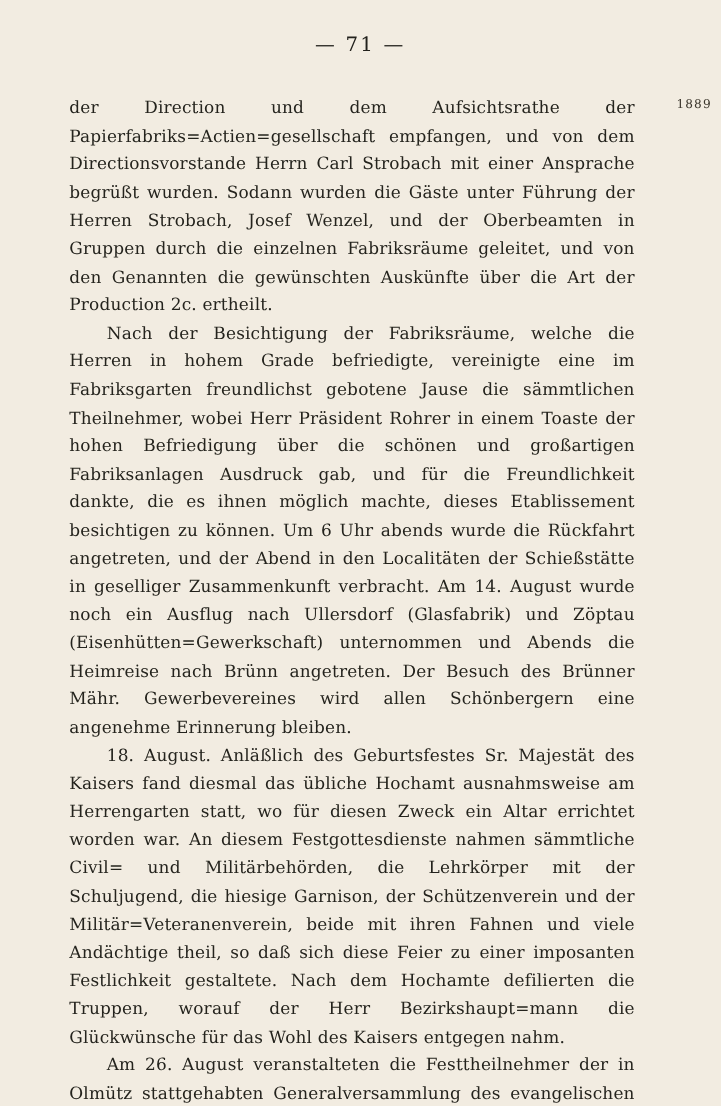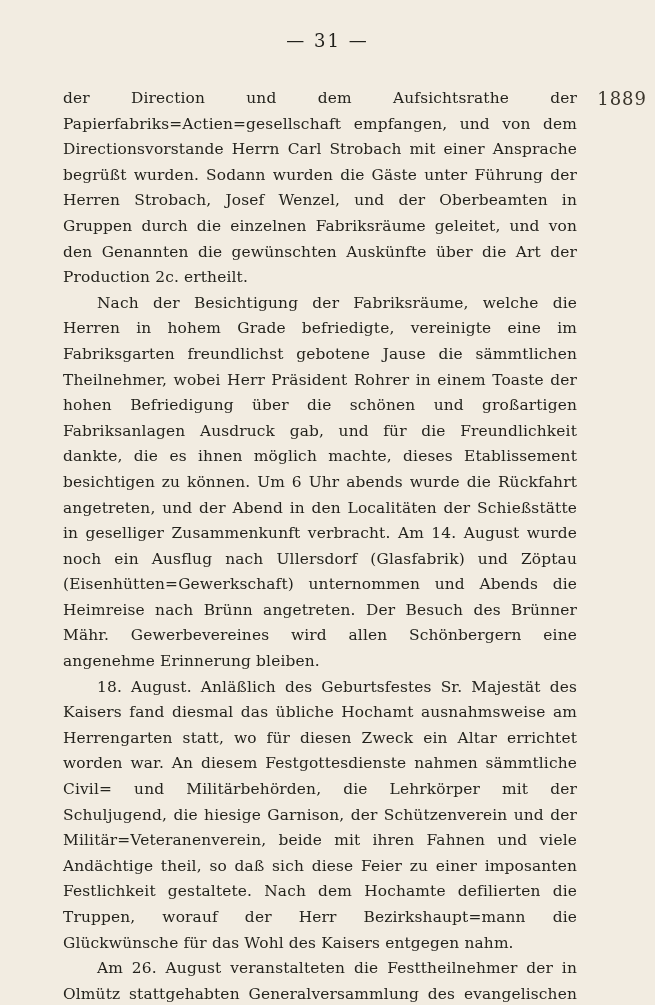--- a/index.html
+++ b/index.html
@@ -28,21 +28,21 @@
     text-align: center;
     font-size: 18px;
     letter-spacing: 2px;
     color: #22211c;
     font-family: "DejaVu Serif", serif;
   }
   .marginal-year {
     position: absolute;
     top: 88px;
     right: 8px;
-    font-size: 18px;
+    font-size: 11px;
     color: #3a352b;
     letter-spacing: 1px;
     font-family: "DejaVu Serif", serif;
   }
   .body-text {
     position: absolute;
     top: 86px;
     left: 44px;
     width: 533px;
     color: #24231d;
@@ -64,21 +64,21 @@
     font-family: "DejaVu Serif", serif;
     font-variant: normal;
     margin-left: 19px;
   }
 </style>
 </head>
 <body>
 
 <div class="page">
 
-  <div class="page-header">— 31 —</div>
+  <div class="page-header">— 71 —</div>
 
   <div class="marginal-year">1889</div>
 
   <div class="body-text">
     <p class="para first blackletter">der Direction und dem Aufsichtsrathe der Papierfabriks=Actien=gesellschaft empfangen, und von dem Directionsvorstande Herrn Carl Strobach mit einer Ansprache begrüßt wurden. Sodann wurden die Gäste unter Führung der Herren Strobach, Josef Wenzel, und der Oberbeamten in Gruppen durch die einzelnen Fabriksräume geleitet, und von den Genannten die gewünschten Auskünfte über die Art der Production 2c. ertheilt.</p>
     <p class="para blackletter">Nach der Besichtigung der Fabriksräume, welche die Herren in hohem Grade befriedigte, vereinigte eine im Fabriksgarten freundlichst gebotene Jause die sämmtlichen Theilnehmer, wobei Herr Präsident Rohrer in einem Toaste der hohen Befriedigung über die schönen und großartigen Fabriksanlagen Ausdruck gab, und für die Freundlichkeit dankte, die es ihnen möglich machte, dieses Etablissement besichtigen zu können. Um 6 Uhr abends wurde die Rückfahrt angetreten, und der Abend in den Localitäten der Schießstätte in geselliger Zusammenkunft verbracht. Am 14. August wurde noch ein Ausflug nach Ullersdorf (Glasfabrik) und Zöptau (Eisenhütten=Gewerkschaft) unternommen und Abends die Heimreise nach Brünn angetreten. Der Besuch des Brünner Mähr. Gewerbevereines wird allen Schönbergern eine angenehme Erinnerung bleiben.</p>
     <p class="para blackletter">18. August. Anläßlich des Geburtsfestes Sr. Majestät des Kaisers fand diesmal das übliche Hochamt ausnahmsweise am Herrengarten statt, wo für diesen Zweck ein Altar errichtet worden war. An diesem Festgottesdienste nahmen sämmtliche Civil= und Militärbehörden, die Lehrkörper mit der Schuljugend, die hiesige Garnison, der Schützenverein und der Militär=Veteranenverein, beide mit ihren Fahnen und viele Andächtige theil, so daß sich diese Feier zu einer imposanten Festlichkeit gestaltete. Nach dem Hochamte defilierten die Truppen, worauf der Herr Bezirkshaupt=mann die Glückwünsche für das Wohl des Kaisers entgegen nahm.</p>
     <p class="para blackletter">Am 26. August veranstalteten die Festtheilnehmer der in Olmütz stattgehabten Generalversammlung des evangelischen „Gustav Adolf=Vereines“ einen Ausflug zur Schwestergemeinde nach Mähr.=Schönberg.</p>
 
   </div>

